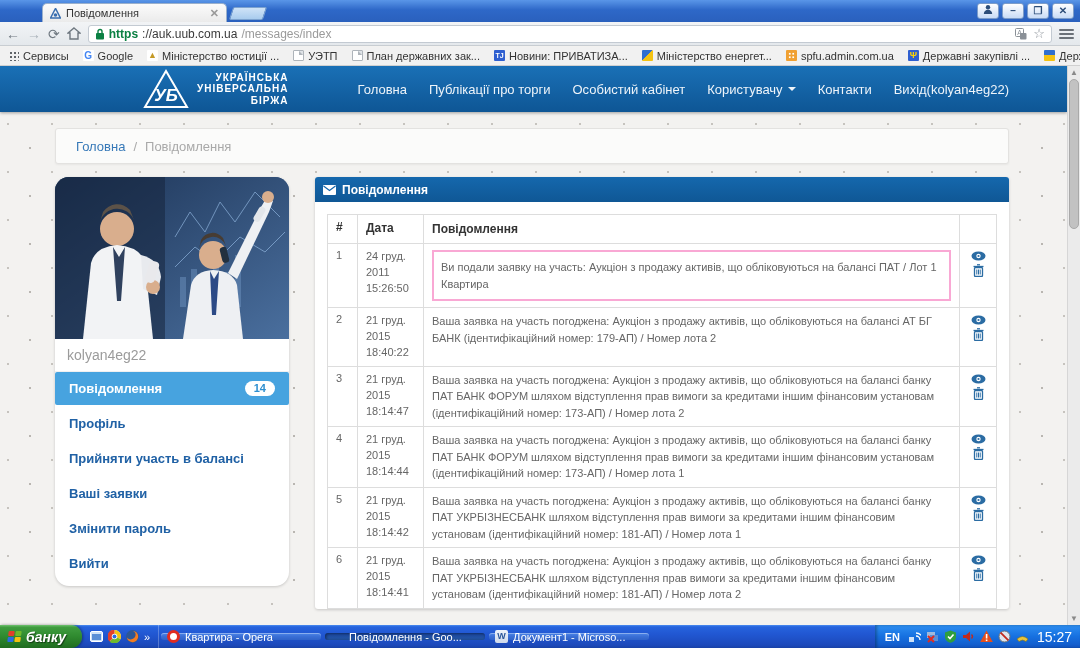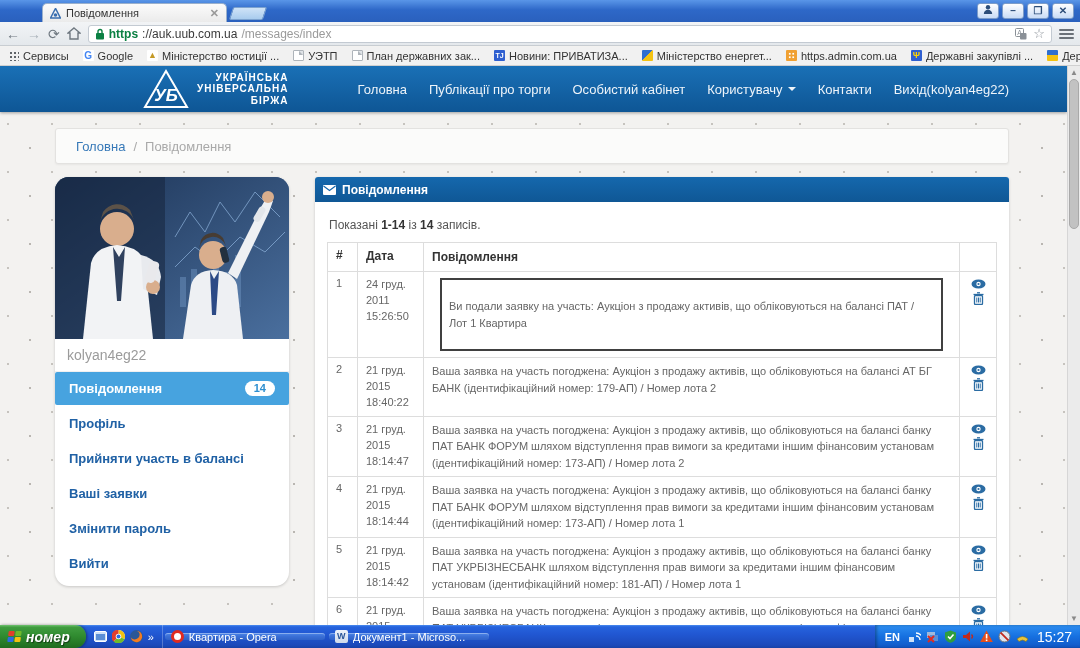--- a/index.html
+++ b/index.html
@@ -95,21 +95,21 @@
   .summary{font-size:12px;color:#555;margin:4px 0 10px 2px;}
   .summary b{color:#333;}
   .msg-table{border:1px solid #ddd;border-bottom:none;font-size:11px;color:#666;}
   .trow{display:grid;grid-template-columns:30px 66px 1fr 36px;}
   .trow>div{border-bottom:1px solid #ddd;border-right:1px solid #ddd;padding:5px 8px;}
   .trow>div:last-child{border-right:none;}
   .thead>div{font-weight:bold;color:#333;font-size:12px;}
   .c-num{text-align:left;}
   .c-date{line-height:1.45;}
   .c-msg{line-height:1.5;}
-  .msg.highlighted{display:inline-block;border:2px solid #404040;padding:18px 7px;margin:1px 8px;}
+  .msg.highlighted{display:inline-block;border:2px solid #f9a8d4;padding:7px 7px;margin:1px 0;}
   .c-act{display:flex;flex-direction:column;align-items:center;gap:3px;padding-top:7px !important;}
   .act-icon{line-height:0;}
 
   
   .taskbar{position:absolute;left:0;right:0;bottom:0;height:23px;
     background:linear-gradient(#4b8df0 0%,#2663dd 8%,#2157d2 40%,#1c49ba 88%,#1941a5 100%);
     display:flex;align-items:stretch;}
   .startbtn{display:flex;align-items:center;gap:5px;padding:0 16px 0 8px;
     background:linear-gradient(#6fc26f 0%,#3f9c3f 10%,#2f8a2f 50%,#1f6c1f 100%);
     border-radius:0 11px 11px 0;box-shadow:1px 0 3px rgba(0,0,0,.4);}
@@ -222,21 +222,21 @@
         <span>Новини: ПРИВАТИЗА...</span>
       </span>
 
       <span class="bm">
         <span class="bm-ic bi-energy"></span>
         <span>Міністерство енергет...</span>
       </span>
 
       <span class="bm">
         <span class="bm-ic bi-spfu"></span>
-        <span>https.admin.com.ua</span>
+        <span>spfu.admin.com.ua</span>
       </span>
 
       <span class="bm">
         <span class="bm-ic bi-tryzub">Ψ</span>
         <span>Державні закупівлі ...</span>
       </span>
 
       <span class="bm">
         <span class="bm-ic bi-flag"></span>
         <span>Державне космічне а...</span>
@@ -382,23 +382,20 @@
 
           <div class="main-panel">
             <div class="panel-head">
               <svg width="13" height="10" viewBox="0 0 13 10">
                   <rect width="13" height="10" rx="1" fill="#fff"></rect>
                   <path d="M0.5 1 L6.5 5.5 L12.5 1" fill="none" stroke="#1568ad" stroke-width="1.2"></path>
                 </svg>
               <span class="panel-title">Повідомлення</span>
             </div>
             <div class="panel-body">
-              <div class="summary">
-                <span>Показані </span><b>1-14</b><span> із </span><b>14</b><span> записів.</span>
-              </div>
               <div class="msg-table">
                 <div class="trow thead">
                   <div class="c-num">#</div>
                   <div class="c-date">Дата</div>
                   <div class="c-msg">Повідомлення</div>
                   <div class="c-act"></div>
                 </div>
                 <div>
 
                     <div class="trow">
@@ -568,21 +565,21 @@
   </div>
 
   <div class="taskbar">
     <div class="startbtn">
       <span class="winflag">
         <i style="background:#e33e2b"></i>
           <i style="background:#6fba2c"></i>
           <i style="background:#2b6be3"></i>
           <i style="background:#f3c212"></i>
       </span>
-      <span class="start-label">номер</span>
+      <span class="start-label">банку</span>
     </div>
     <div class="quick">
       <svg width="13" height="12" viewBox="0 0 13 12">
           <rect x="0.5" y="0.5" width="12" height="10" rx="1.5" fill="#cfe2f8" stroke="#fff"></rect>
           <rect x="2" y="3" width="9" height="6" fill="#5b8fd6"></rect>
         </svg>
       <svg width="13" height="13" viewBox="0 0 16 16">
           <circle cx="8" cy="8" r="8" fill="#fff"></circle>
           <path d="M8 8 L8 0 A8 8 0 0 1 15.4 11 Z" fill="#f3c212"></path>
           <path d="M8 8 L15.4 11 A8 8 0 0 1 2 14 Z" fill="#6fba2c"></path>
@@ -596,20 +593,24 @@
         </svg>
       <span class="qchev">»</span>
     </div>
     <div style="display:flex;flex:none">
 
         <div class="task">
           <span class="ticon ticon-opera"></span>
           <span class="task-label">Квартира - Opera</span>
         </div>
 
+        <div class="task active">
+          <span class="ticon ticon-chrome"></span>
+          <span class="task-label">Повідомлення - Goo...</span>
+        </div>
 
         <div class="task">
           <span class="ticon ticon-word">W</span>
           <span class="task-label">Документ1 - Microso...</span>
         </div>
       </div>
     <div class="tray">
       <span class="lang">EN</span>
       <span class="tray-ic"><svg width="13" height="13" viewBox="0 0 13 13">
             <rect x="1" y="7" width="5" height="5" fill="#cfe2f8"></rect>

